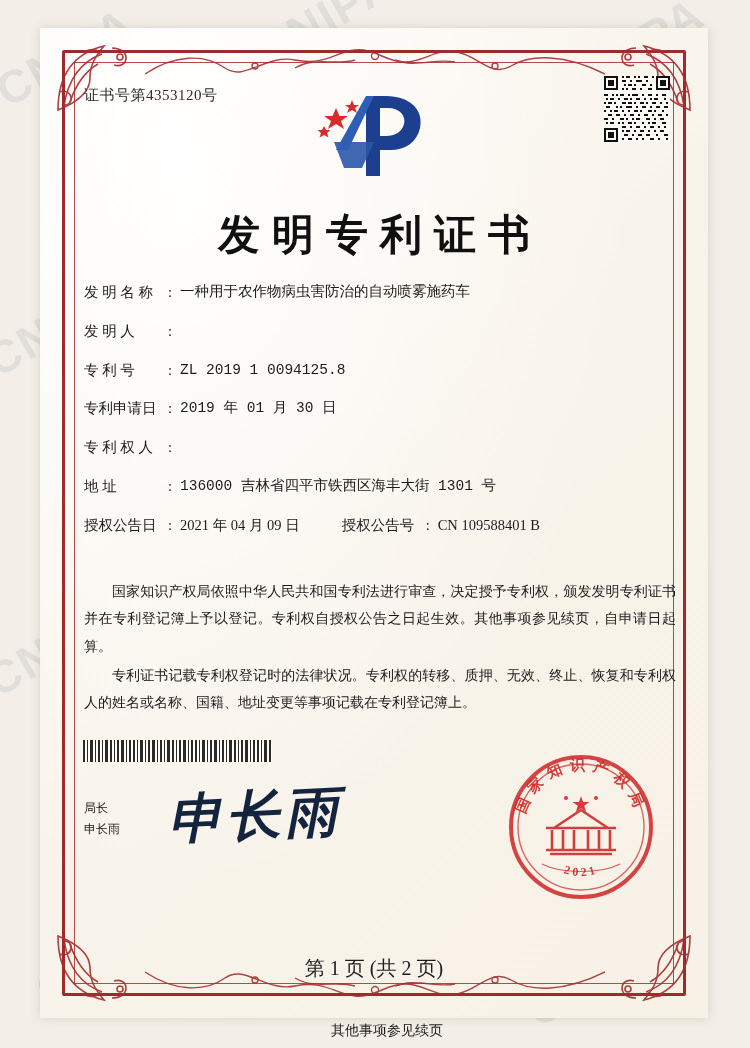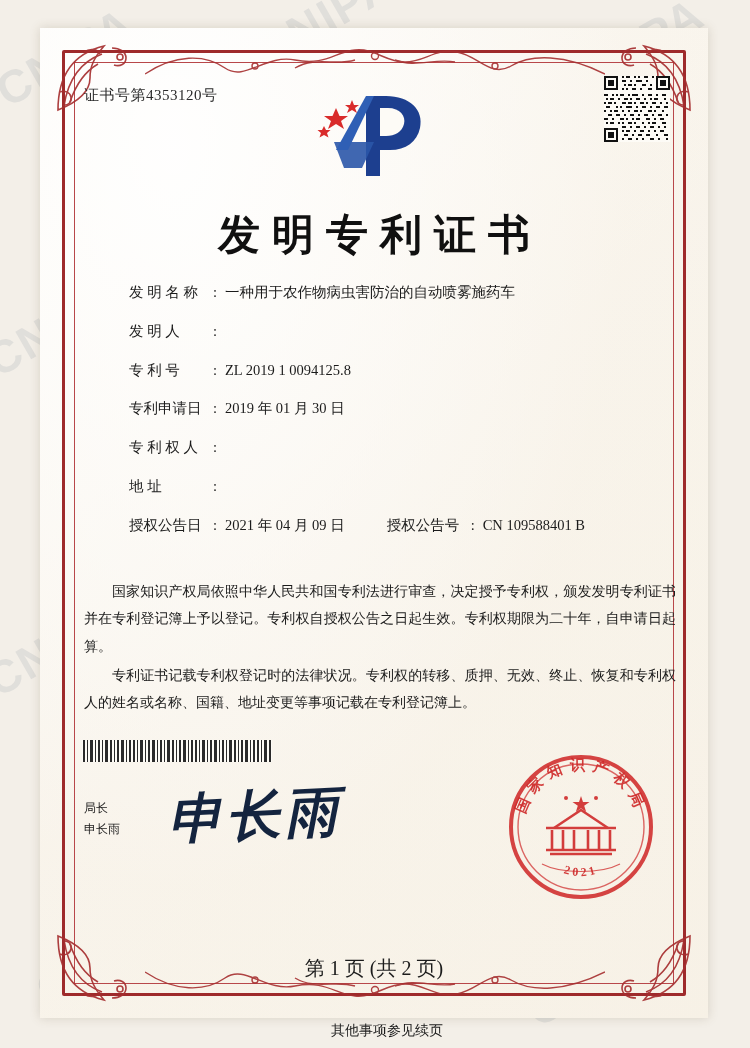--- a/index.html
+++ b/index.html
@@ -135,39 +135,39 @@
     right: 30px;
     top: 254px;
     font-size: 14.5px;
     color: #1b1b1b;
   }
   .field-row {
     display: flex;
     align-items: flex-start;
     margin-bottom: 17px;
     line-height: 1.5;
-    margin-left: 45px;
   }
   .field-label {
     width: 84px;
     flex: none;
     letter-spacing: 0;
     white-space: nowrap;
   }
   .field-label.spread {
     display: flex;
     justify-content: space-between;
   }
   .field-colon {
     width: 12px;
     flex: none;
   }
   .field-value {
     flex: 1;
     word-break: break-all;
+    font-family: Liberation Mono, monospace;
   }
   .field-value .cont-line { display: block; }
 
   .row-split {
     display: flex;
     align-items: flex-start;
   }
   .row-split .half {
     display: flex;
     align-items: flex-start;
@@ -524,39 +524,40 @@
       </div>
 
       <div class="field-row">
         <div class="field-label spread">专 利 权 人</div>
         <div class="field-colon">:</div>
       </div>
 
       <div class="field-row">
         <div class="field-label spread">地        址</div>
         <div class="field-colon">:</div>
+        <div class="field-value">136000  吉林省四平市铁西区海丰大街 1301 号</div>
       </div>
 
       <div class="field-row row-split">
         <div class="half">
           <div class="field-label">授权公告日</div>
           <div class="field-colon">:</div>
           <div>2021 年 04 月 09 日</div>
         </div>
         <div class="half second">
           <div class="field-label">授权公告号</div>
           <div class="field-colon">:</div>
           <div>CN 109588401 B</div>
         </div>
       </div>
 
     </div>
 
     <div class="paragraphs">
-      <p>国家知识产权局依照中华人民共和国专利法进行审查，决定授予专利权，颁发发明专利证书并在专利登记簿上予以登记。专利权自授权公告之日起生效。专利权期限为二十年，自申请日起算。</p>
+      <p>国家知识产权局依照中华人民共和国专利法进行审查，决定授予专利权，颁发发明专利证书并在专利登记簿上予以登记。专利权自授权公告之日起生效。其他事项参见续页，自申请日起算。</p>
       <p>专利证书记载专利权登记时的法律状况。专利权的转移、质押、无效、终止、恢复和专利权人的姓名或名称、国籍、地址变更等事项记载在专利登记簿上。</p>
     </div>
 
     <svg class="barcode" viewBox="0 0 190 22" shape-rendering="crispEdges">
       <rect width="190" height="22" fill="#fdfbf6"></rect>
       <g fill="#2a2a2a">
         <rect x="1" y="0" width="2" height="22"></rect>
           <rect x="5" y="0" width="1" height="22"></rect>
         <rect x="8" y="0" width="3" height="22"></rect>
           <rect x="13" y="0" width="1" height="22"></rect>

